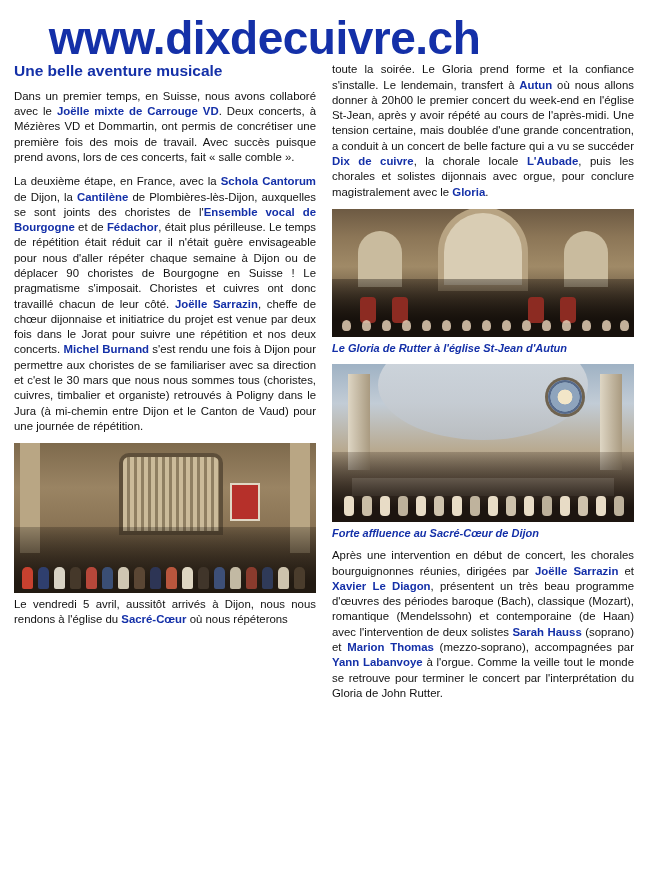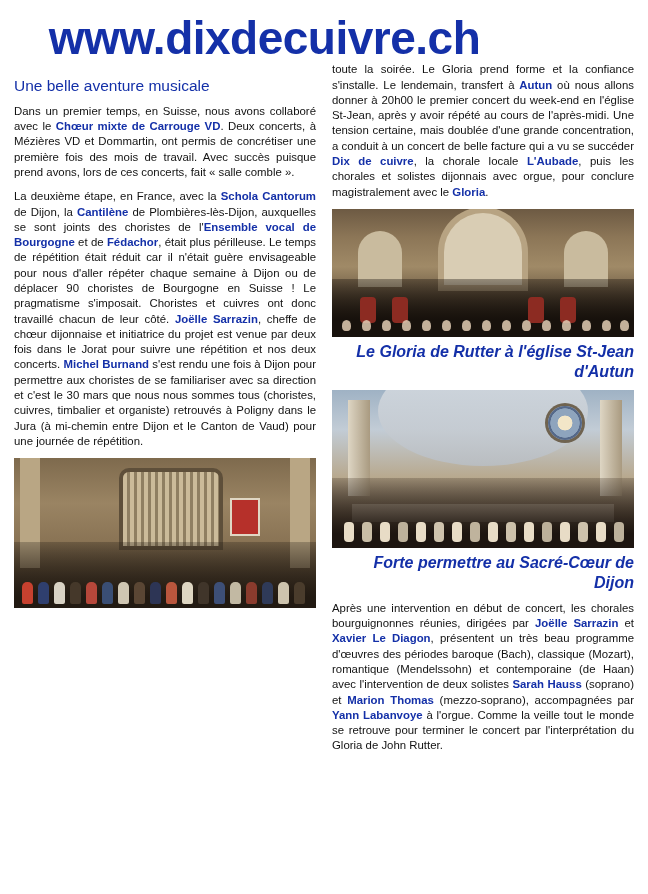--- a/index.html
+++ b/index.html
@@ -44,22 +44,22 @@
     gap: 16px;
     align-items: flex-start;
   }
   .col {
     width: 302px;
     flex: 0 0 302px;
   }
   h2.section-title {
     color: #1430a8;
     font-size: 15.5px;
-    font-weight: normal;
-    margin: 15px 0 8px 0;
+    font-weight: bold;
+    margin: 0 0 8px 0;
     line-height: 1.2;
   }
   p.body {
     font-size: 11.4px;
     line-height: 1.34;
     text-align: justify;
     margin: 0 0 9px 0;
     color: #111111;
     hyphens: auto;
   }
@@ -67,22 +67,22 @@
     color: #1430a8;
     font-weight: bold;
   }
   .figure {
     margin: 4px 0 4px 0;
   }
   .caption {
     color: #1430a8;
     font-weight: bold;
     font-style: italic;
-    font-size: 16px;
-    text-align: right;
+    font-size: 11px;
+    text-align: left;
     margin: 5px 0 8px 0;
     line-height: 1.25;
   }
   
   .ph {
     position: relative;
     overflow: hidden;
     background: #3a3026;
   }
   
@@ -178,21 +178,21 @@
 <div class="page">
 
   <div class="masthead">www.dixdecuivre.ch</div>
 
   <div class="columns">
 
     <div class="col">
 
       <h2 class="section-title">Une belle aventure musicale</h2>
 
-      <p class="body"><span>Dans un premier temps, en Suisse, nous avons collaboré avec le </span><span class="hl">Chœur mixte de Carrouge VD</span><span>. Deux concerts, à Mézières VD et Dommartin, ont permis de concrétiser une première fois des mois de travail. Avec succès puisque prend avons, lors de ces concerts, fait « salle comble ».</span></p>
+      <p class="body"><span>Dans un premier temps, en Suisse, nous avons collaboré avec le </span><span class="hl">Joëlle mixte de Carrouge VD</span><span>. Deux concerts, à Mézières VD et Dommartin, ont permis de concrétiser une première fois des mois de travail. Avec succès puisque prend avons, lors de ces concerts, fait « salle comble ».</span></p>
       <p class="body"><span>La deuxième étape, en France, avec la </span><span class="hl">Schola Cantorum</span><span> de Dijon, la </span><span class="hl">Cantilène</span><span> de Plombières-lès-Dijon, auxquelles se sont joints des choristes de l'</span><span class="hl">Ensemble vocal de Bourgogne</span><span> et de </span><span class="hl">Fédachor</span><span>, était plus périlleuse. Le temps de répétition était réduit car il n'était guère envisageable pour nous d'aller répéter chaque semaine à Dijon ou de déplacer 90 choristes de Bourgogne en Suisse ! Le pragmatisme s'imposait. Choristes et cuivres ont donc travaillé chacun de leur côté. </span><span class="hl">Joëlle Sarrazin</span><span>, cheffe de chœur dijonnaise et initiatrice du projet est venue par deux fois dans le Jorat pour suivre une répétition et nos deux concerts. </span><span class="hl">Michel Burnand</span><span> s'est rendu une fois à Dijon pour permettre aux choristes de se familiariser avec sa direction et c'est le 30 mars que nous nous sommes tous (choristes, cuivres, timbalier et organiste) retrouvés à Poligny dans le Jura (à mi-chemin entre Dijon et le Canton de Vaud) pour une journée de répétition.</span></p>
 
       <div class="figure">
         <div class="ph ph2">
           <div class="pillarL"></div>
           <div class="pillarR"></div>
           <div class="organ"></div>
           <div class="banner"></div>
           <div class="people">
             <div class="p" style="left:8px;background:#c7412f"></div>
@@ -210,20 +210,21 @@
             <div class="p" style="left:200px;background:#3d4f77"></div>
             <div class="p" style="left:216px;background:#c2b9a3"></div>
             <div class="p" style="left:232px;background:#8a3b2d"></div>
             <div class="p" style="left:248px;background:#2f3a58"></div>
             <div class="p" style="left:264px;background:#cdc3ad"></div>
             <div class="p" style="left:280px;background:#4a3c2c"></div>
           </div>
         </div>
       </div>
 
+      <p class="body"><span>Le vendredi 5 avril, aussitôt arrivés à Dijon, nous nous rendons à l'église du </span><span class="hl">Sacré-Cœur</span><span> où nous répéterons</span></p>
 
     </div>
 
     <div class="col">
 
       <p class="body"><span>toute la soirée. Le Gloria prend forme et la confiance s'installe. Le lendemain, transfert à </span><span class="hl">Autun</span><span> où nous allons donner à 20h00 le premier concert du week-end en l'église St-Jean, après y avoir répété au cours de l'après-midi. Une tension certaine, mais doublée d'une grande concentration, a conduit à un concert de belle facture qui a vu se succéder </span><span class="hl">Dix de cuivre</span><span>, la chorale locale </span><span class="hl">L'Aubade</span><span>, puis les chorales et solistes dijonnais avec orgue, pour conclure magistralement avec le </span><span class="hl">Gloria</span><span>.</span></p>
 
       <div class="figure">
         <div class="ph ph1">
           <div class="archL"></div>
@@ -274,20 +275,20 @@
             <div class="s" style="left:156px"></div>
             <div class="s" style="left:174px;background:#cdc1ab"></div>
             <div class="s" style="left:192px"></div>
             <div class="s" style="left:210px;background:#bcb09a"></div>
             <div class="s" style="left:228px"></div>
             <div class="s" style="left:246px;background:#cec2ac"></div>
             <div class="s" style="left:264px"></div>
             <div class="s" style="left:282px;background:#bdb19b"></div>
           </div>
         </div>
-        <div class="caption">Forte permettre au Sacré-Cœur de Dijon</div>
+        <div class="caption">Forte affluence au Sacré-Cœur de Dijon</div>
       </div>
 
       <p class="body"><span>Après une intervention en début de concert, les chorales bourguignonnes réunies, dirigées par </span><span class="hl">Joëlle Sarrazin</span><span> et </span><span class="hl">Xavier Le Diagon</span><span>, présentent un très beau programme d'œuvres des périodes baroque (Bach), classique (Mozart), romantique (Mendelssohn) et contemporaine (de Haan) avec l'intervention de deux solistes </span><span class="hl">Sarah Hauss</span><span> (soprano) et </span><span class="hl">Marion Thomas</span><span> (mezzo-soprano), accompagnées par </span><span class="hl">Yann Labanvoye</span><span> à l'orgue. Comme la veille tout le monde se retrouve pour terminer le concert par l'interprétation du Gloria de John Rutter.</span></p>
 
     </div>
   </div>
 </div>
 
 </body></html>

